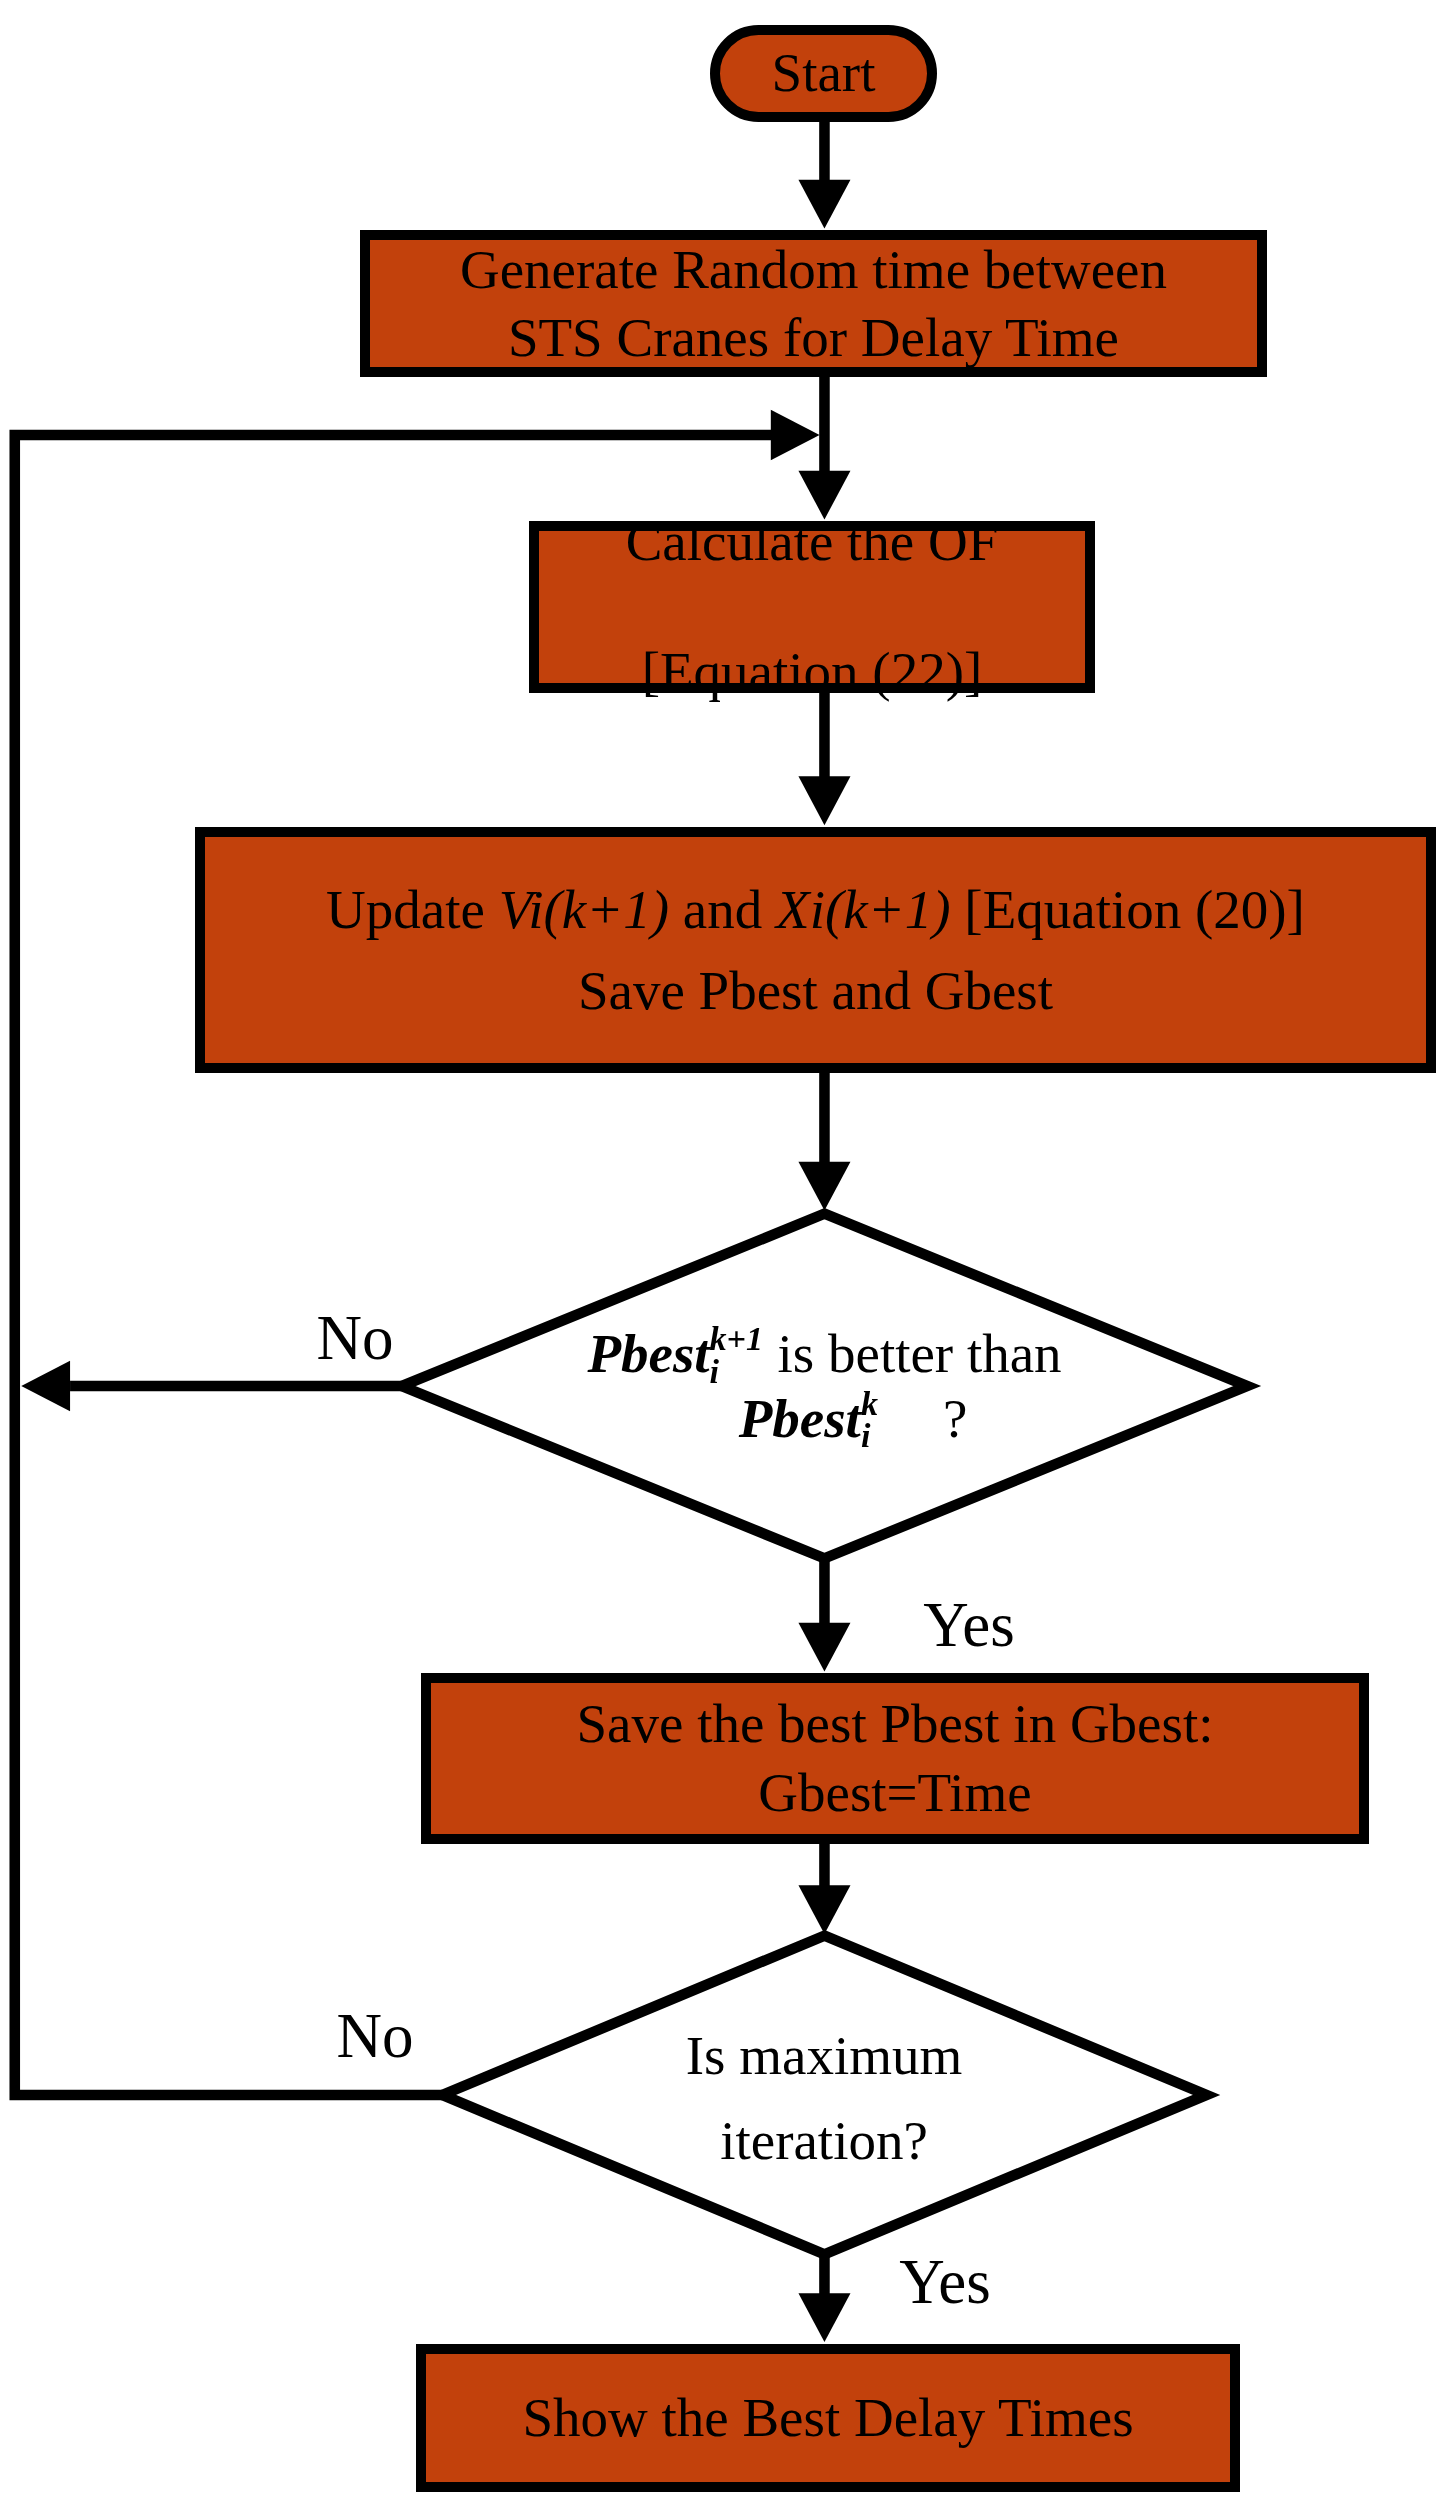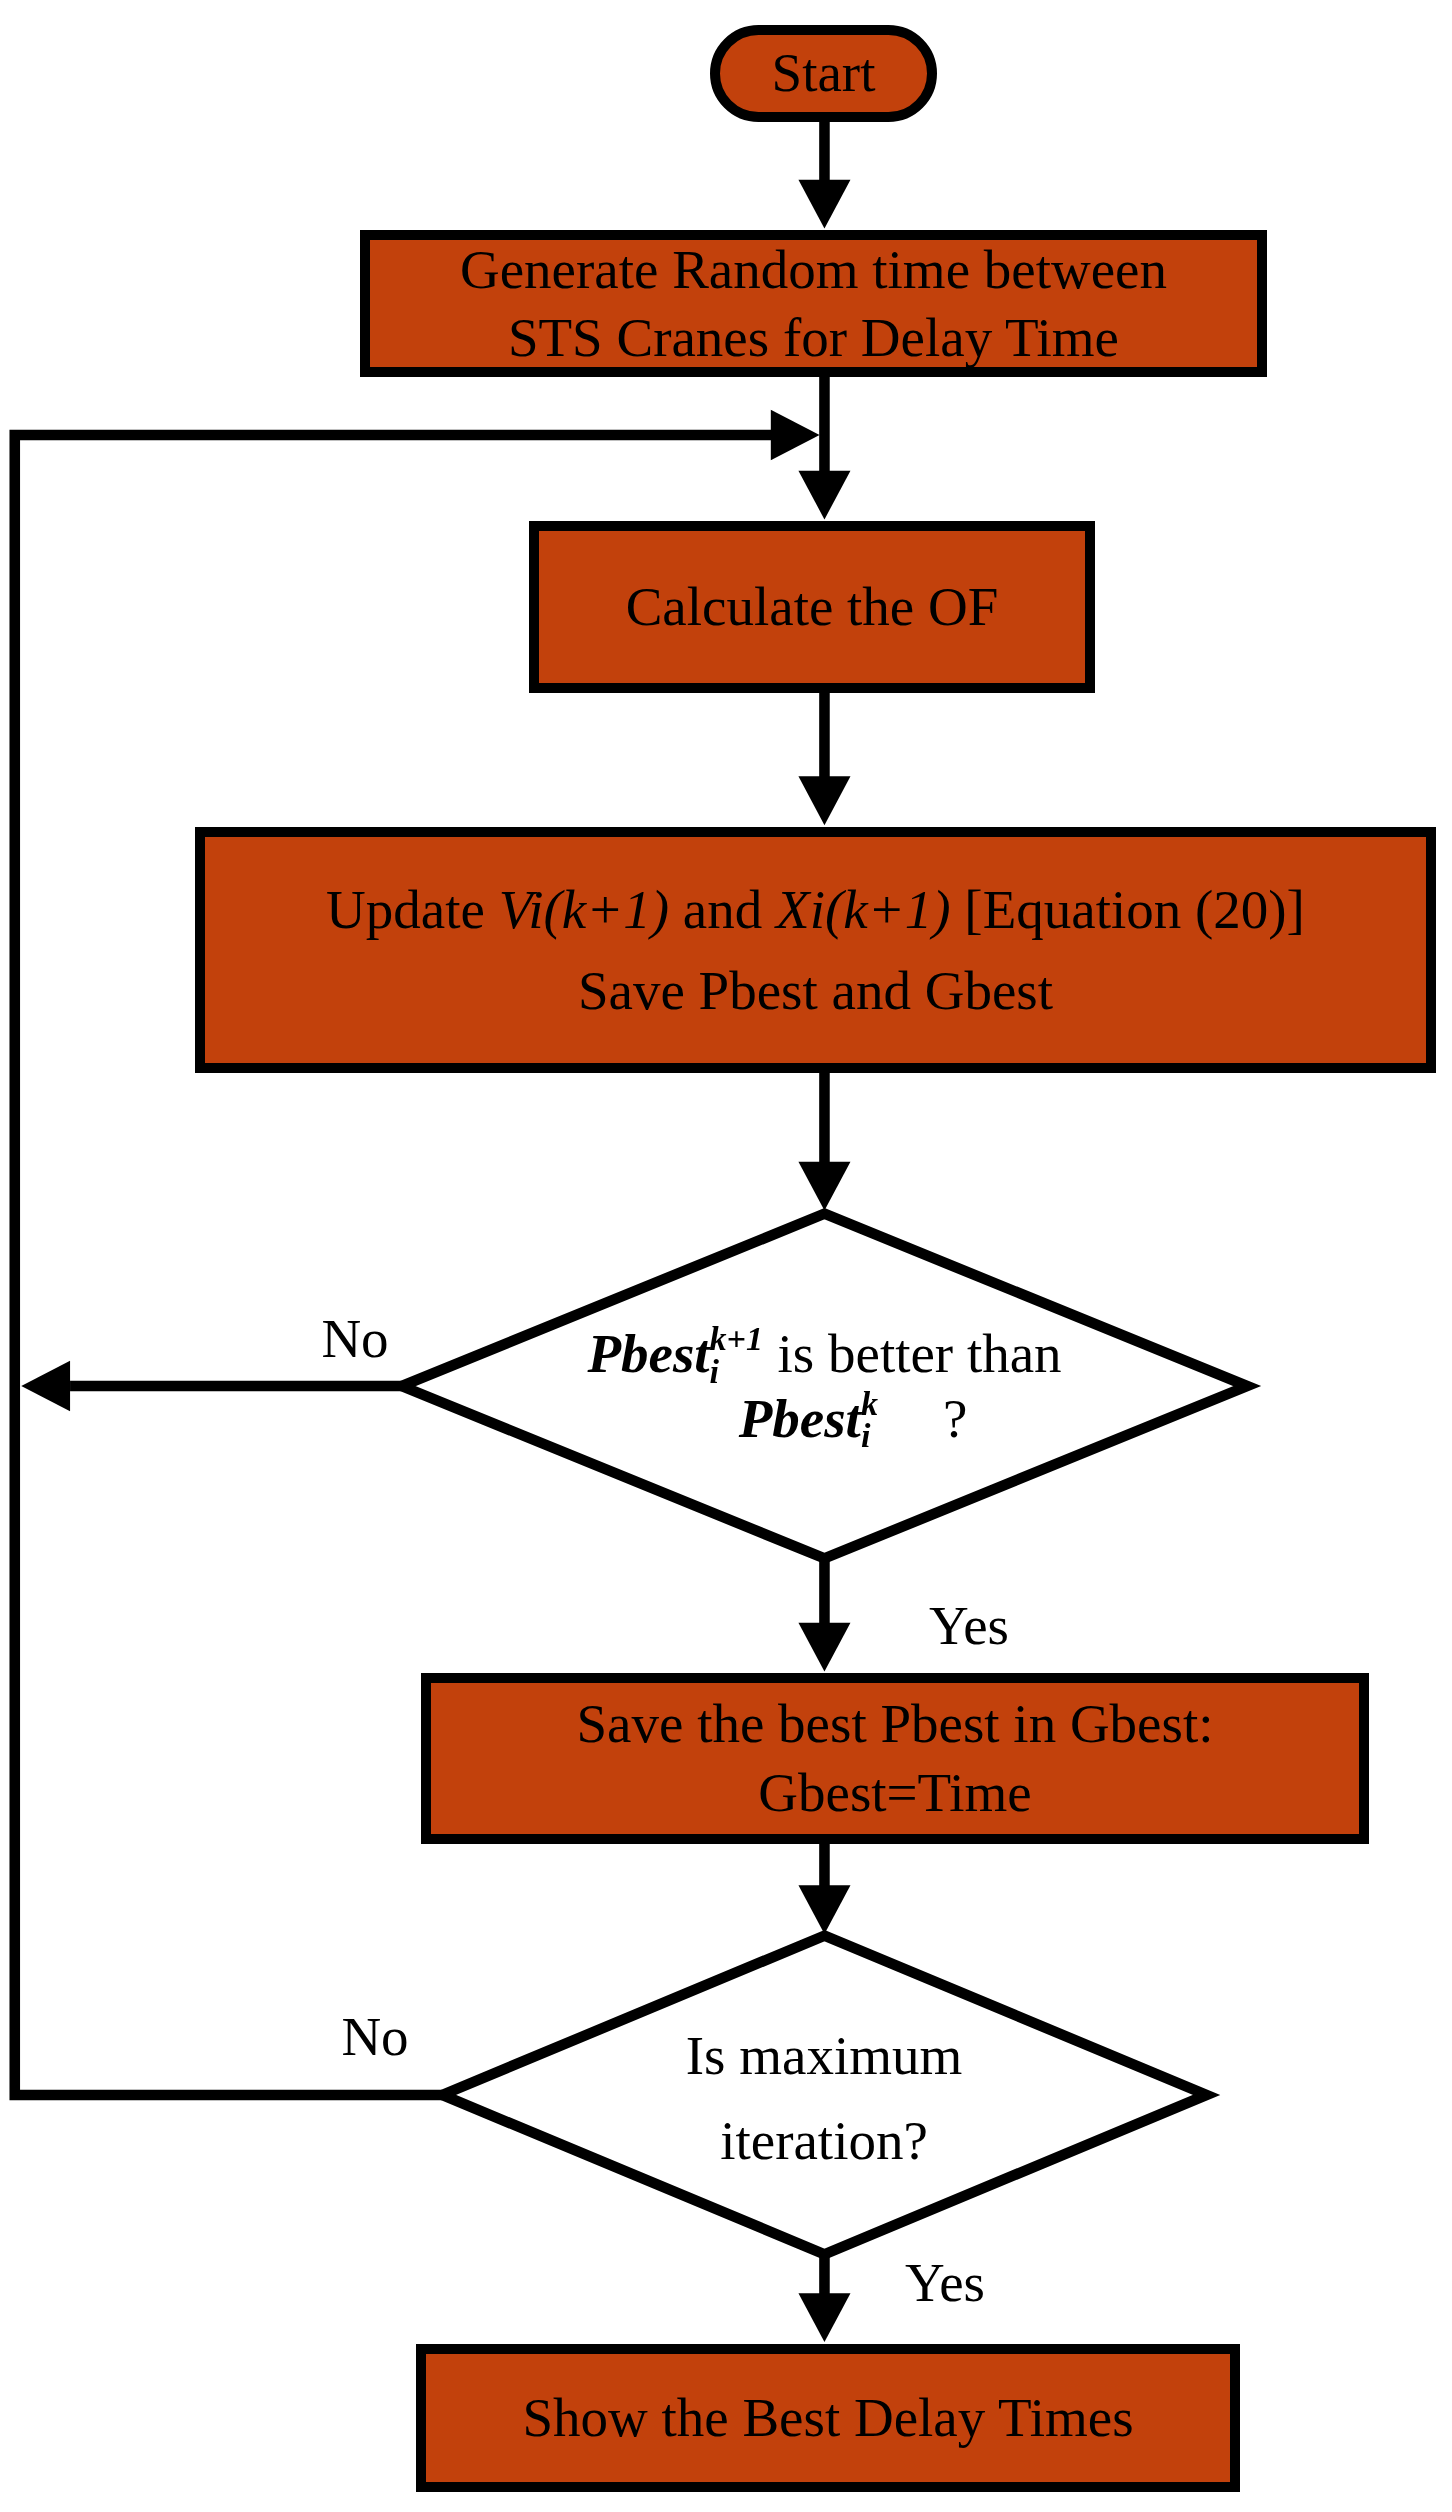--- a/index.html
+++ b/index.html
@@ -21,21 +21,21 @@
          align-items:center;text-align:center;font-size:55px;background:transparent;}
   .drow{display:flex;flex-direction:row;align-items:center;justify-content:center;}
   .pb{font-weight:bold;font-style:italic;}
   .stack{display:inline-flex;flex-direction:column;align-items:flex-start;
          font-size:34px;line-height:0.95;font-weight:bold;font-style:italic;
          transform:translateY(1.6px);}
   .rest{margin-left:14.6px;}
   .qmark{margin-left:65px;}
   .row2{margin-left:57px;}
 
-  .edge-label{position:absolute;font-size:55px;display:flex;align-items:center;
+  .edge-label{position:absolute;font-size:63px;display:flex;align-items:center;
               justify-content:center;background:transparent;}
 </style>
 </head>
 <body>
 
 <div class="canvas">
 
   <svg class="wires" viewBox="0 0 1787 3090">
 
     <polyline points="544,2577 18,2577 18,535 950,535" fill="none" stroke="#000" stroke-width="13"></polyline>
@@ -73,20 +73,21 @@
     <div class="tline">Start</div>
   </div>
 
   <div class="node" style="left:360px;top:230px;width:907px;height:147px;line-height:1.22;">
     <div class="tline">Generate Random time between</div>
     <div class="tline">STS Cranes for Delay Time</div>
   </div>
 
   <div class="node lh15" style="left:529px;top:521px;width:566px;height:172px;gap:48px;">
     <div class="tline">Calculate the OF</div>
+    <div class="tline">[Equation (22)]</div>
   </div>
 
   <div class="node lh148" style="left:195px;top:827px;width:1241px;height:246px;">
     <div class="tline"><span>Update </span><span class="it">Vi(k+1)</span><span> and </span><span class="it">Xi(k+1)</span><span> [Equation (20)]</span></div>
     <div class="tline">Save Pbest and Gbest</div>
   </div>
 
   <div class="dtext" style="left:483px;top:1264px;width:683px;height:244px;">
     <div class="drow">
       <span class="pb">Pbest</span>

